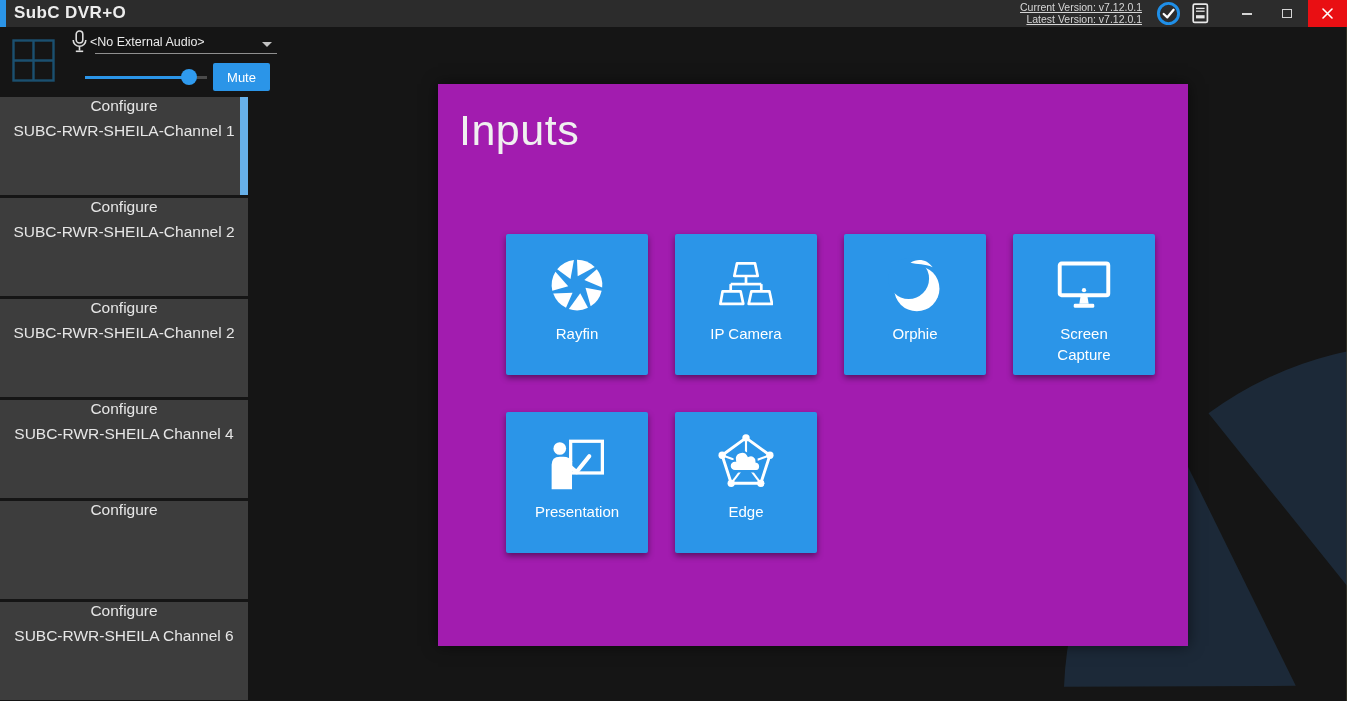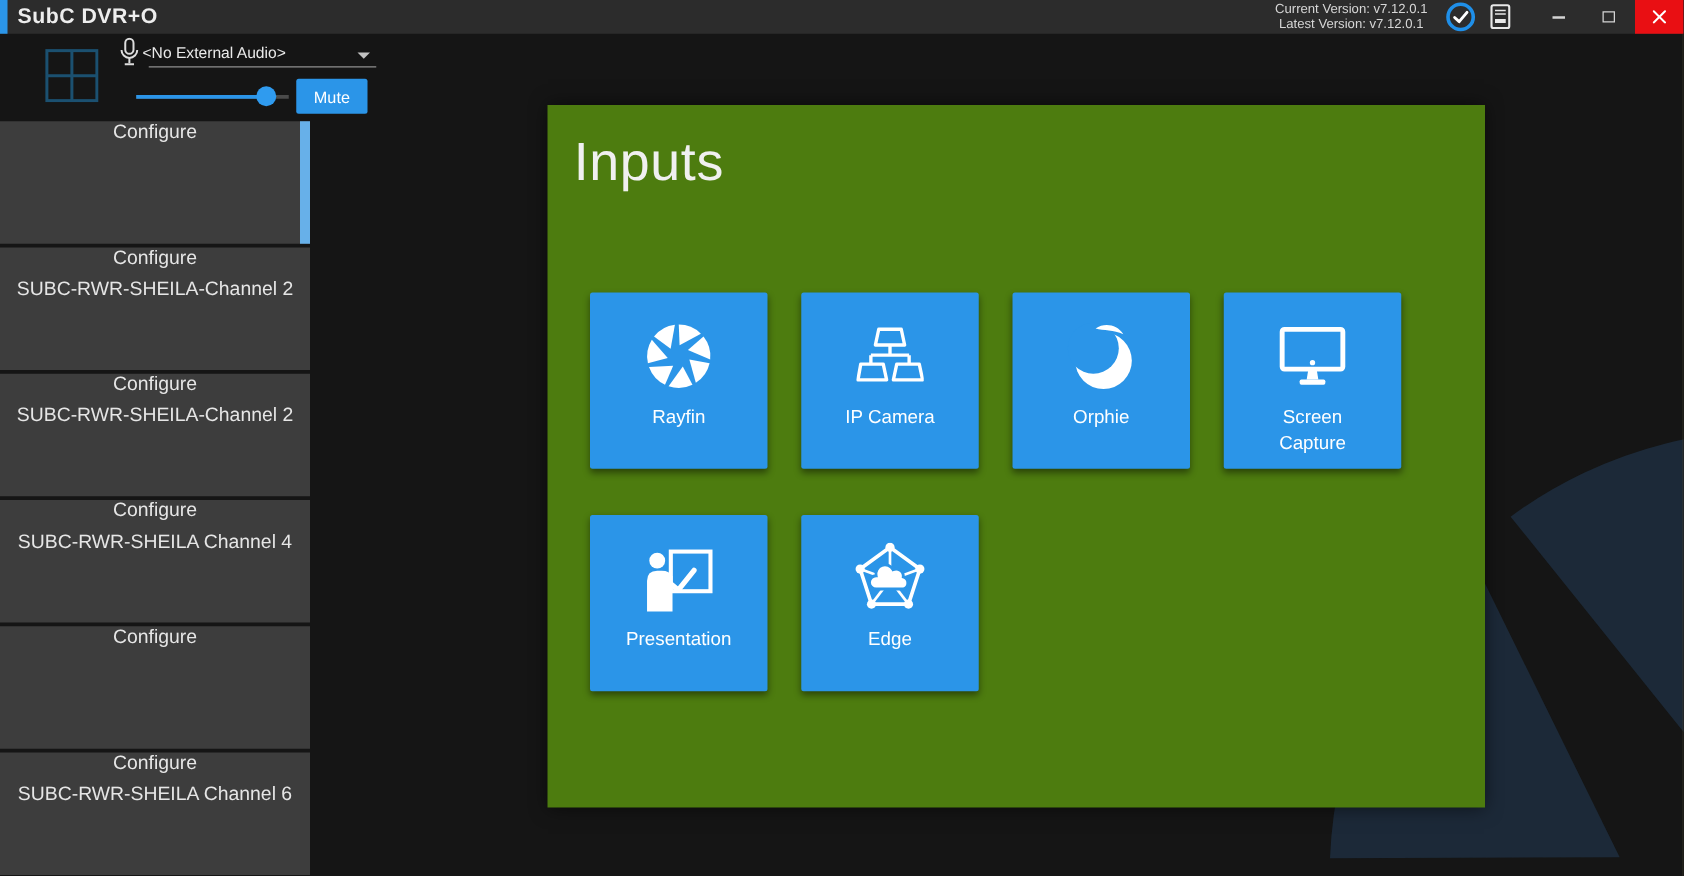--- a/index.html
+++ b/index.html
@@ -10,33 +10,33 @@
   
   .watermark { position:absolute; left:1040px; top:320px; width:760px; height:760px;
                transform:rotate(15deg); z-index:0; opacity:.95; }
 
   
   .titlebar { position:absolute; left:0; top:0; width:1347px; height:27px;
               background:#2c2c2c; z-index:5; }
   .accent-stripe { position:absolute; left:0; top:0; width:6px; height:27px; background:#2b95e8; }
   .app-title { position:absolute; left:14px; top:0; line-height:26px; font-size:17px;
                color:#ededed; letter-spacing:.4px; font-weight:700; }
-  .version-block { position:absolute; right:205px; top:2px; text-align:center;
-                   font-size:10.5px; line-height:11.5px; color:#d6d6d6; }
+  .version-block { position:absolute; right:205px; top:2px; text-align:right;
+                   font-size:10.5px; line-height:11.5px; color:#d6d6d6;text-decoration:underline; }
   .tb-icon { position:absolute; top:0; height:27px; display:flex; align-items:center; justify-content:center; }
   .btn-update { left:1153px; width:30px; }
   .btn-log    { left:1187px; width:26px; }
   .btn-min    { left:1230px; width:34px; }
   .btn-max    { left:1270px; width:34px; }
   .btn-close  { left:1308px; width:39px; background:#e90f13; }
   .min-glyph { width:10px; height:2px; background:#d4d4d4; }
   .max-glyph { width:10px; height:9px; border:1.5px solid #d4d4d4; }
 
   
-  .audio-zone { position:absolute; left:0; top:27px; width:300px; height:70px; z-index:4;margin-left:24px; }
+  .audio-zone { position:absolute; left:0; top:27px; width:300px; height:70px; z-index:4; }
   .grid-icon { position:absolute; left:12px; top:12px; }
   .mic-icon { position:absolute; left:72px; top:3px; }
   .audio-device { position:absolute; left:90px; top:8px; width:165px; font-size:12.5px; color:#eaeaea; }
   .audio-chevron { position:absolute; left:262px; top:15px; width:0; height:0;
                    border-left:5px solid transparent; border-right:5px solid transparent;
                    border-top:5px solid #c2c2c2; }
   .audio-underline { position:absolute; left:95px; top:26px; width:182px; height:1px; background:#8f8f8f; }
   .volume-slider { position:absolute; left:85px; top:42px; width:122px; height:16px; cursor:pointer; }
   .vol-track { position:absolute; left:0; top:6.5px; width:100%; height:3px; background:#4a4a4a; }
   .vol-fill  { position:absolute; left:0; top:6.5px; height:3px; background:#2b95e8; }
@@ -48,25 +48,25 @@
   
   .sidebar { position:absolute; left:0; top:97px; width:278px; z-index:4; }
   .channel-item { position:relative; width:248px; height:98px; margin-bottom:3px; background:#3d3d3d;
                   display:flex; flex-direction:column; align-items:center; justify-content:flex-start;
                   cursor:pointer; }
   .channel-item .action { font-size:15.5px; color:#e6e6e6; margin-bottom:7px; }
   .channel-item .chname { font-size:15.5px; color:#e6e6e6; }
   .active-bar { position:absolute; right:0; top:0; width:8px; height:100%; background:#67b0e9; }
 
   
-  .main-panel { position:absolute; left:438px; top:84px; width:750px; height:562px; background:#4d7c0f;
+  .main-panel { position:absolute; left:438px; top:84px; width:750px; height:562px; background:#a21caf;
                 box-shadow:0 0 14px rgba(0,0,0,.55); z-index:3; }
   .panel-heading { position:absolute; left:21px; top:22px; font-size:43px; font-weight:300;
                    color:#f0f0f0; letter-spacing:.5px; }
-  .tiles { position:absolute; left:34px; top:150px; display:grid;
+  .tiles { position:absolute; left:68px; top:150px; display:grid;
            grid-template-columns:repeat(4,142px); grid-auto-rows:141px; column-gap:27px; row-gap:37px; }
   .tile { background:#2b95e8; border-radius:2px; box-shadow:0 3px 6px rgba(0,0,0,.45);
           display:flex; flex-direction:column; align-items:center; padding-top:13px; cursor:pointer; }
   .tile .icon-box { height:76px; display:flex; align-items:center; justify-content:center; }
   .tile .tile-label { text-align:center; font-size:15px; color:#fff; line-height:1.4; }
   .tile .tile-label.narrow { max-width:72px; }
 
   .right-edge-line { position:absolute; right:0; top:27px; width:1px; height:674px;
                      background:#45442f; opacity:.55; z-index:6; }
 </style>
@@ -147,20 +147,21 @@
       <div class="vol-fill" style="width: 85%;"></div>
       <div class="vol-thumb" style="left: calc(85% - 8px);"></div>
     </div>
 
     <button class="mute-btn">Mute</button>
   </div>
 
   <div class="sidebar">
     <div class="channel-item">
       <div class="action">Configure</div>
+      <div class="chname">SUBC-RWR-SHEILA-Channel 1</div>
       <div class="active-bar"></div>
     </div>
     <div class="channel-item">
       <div class="action">Configure</div>
       <div class="chname">SUBC-RWR-SHEILA-Channel 2</div>
     </div>
     <div class="channel-item">
       <div class="action">Configure</div>
       <div class="chname">SUBC-RWR-SHEILA-Channel 2</div>
     </div>

